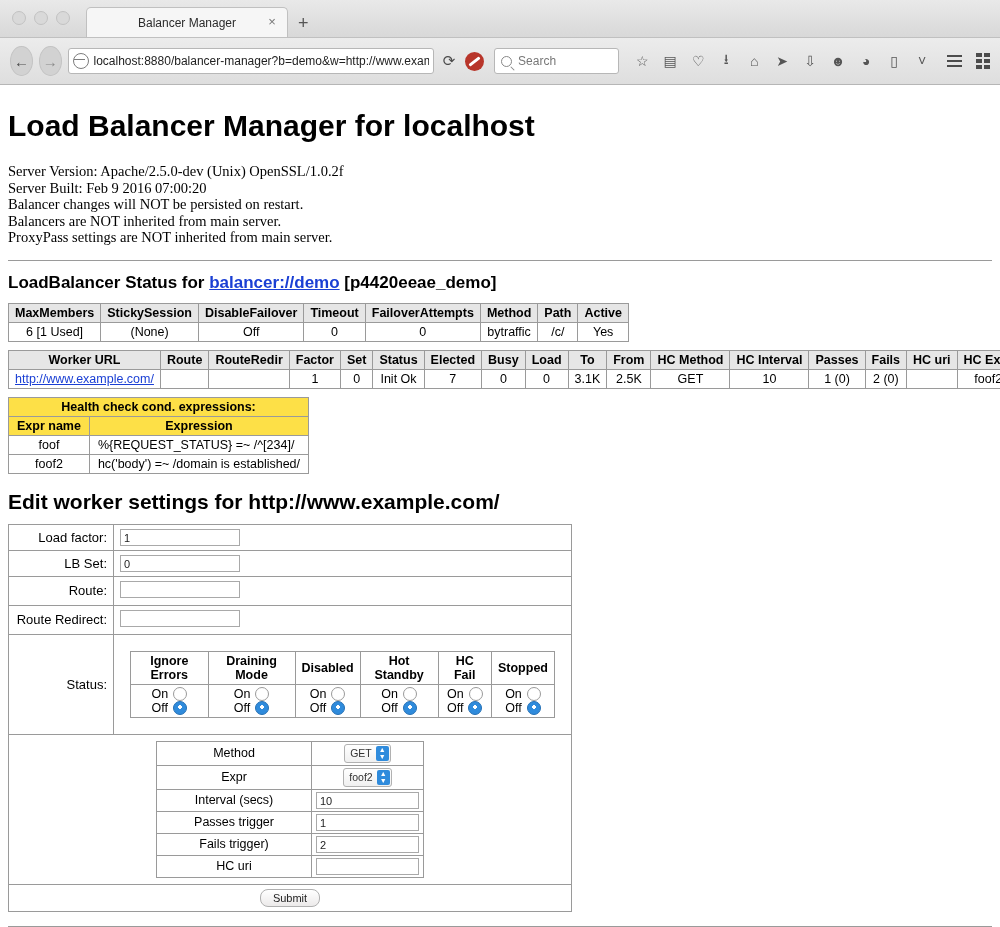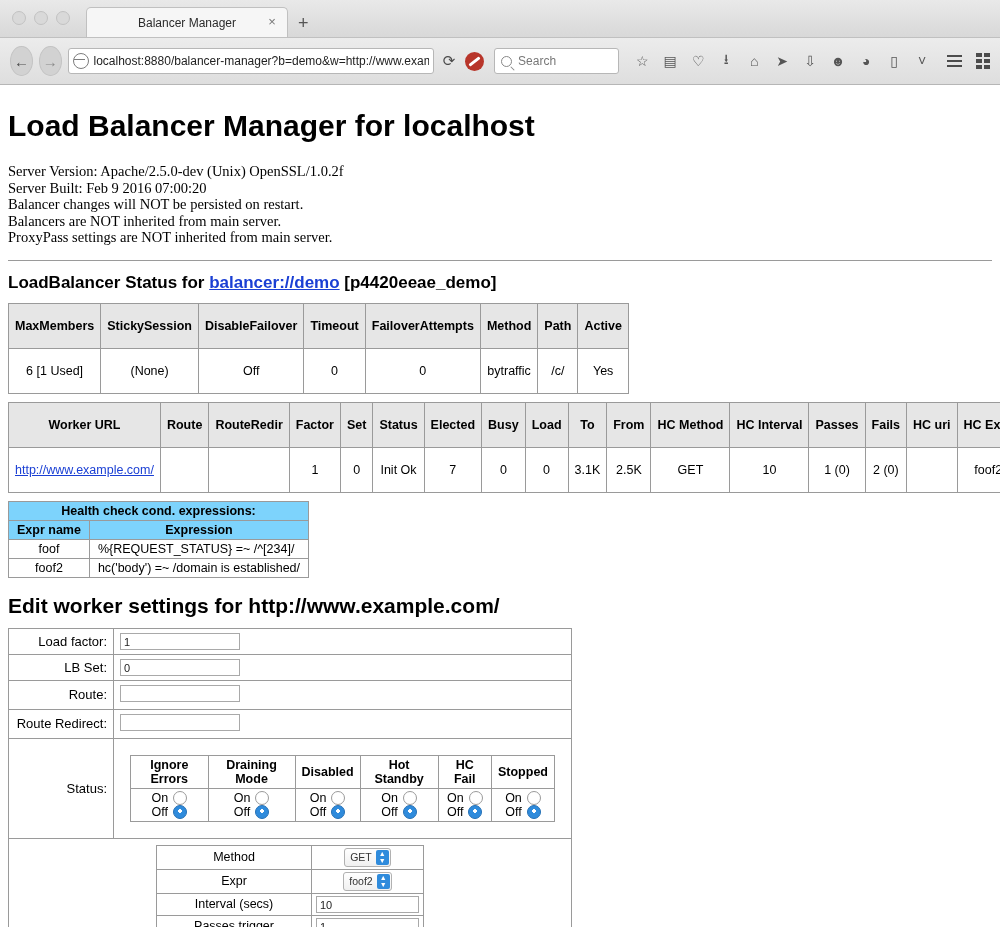--- a/index.html
+++ b/index.html
@@ -241,21 +241,21 @@
   }
 
   table.data {
     border-collapse: collapse;
     font-family: "Liberation Sans", sans-serif;
     font-size: 12.5px;
     margin-bottom: 8px;
   }
   table.data th, table.data td {
     border: 1px solid #9a9a9a;
-    padding: 15px 6px;
+    padding: 2px 6px;
     text-align: center;
     white-space: nowrap;
   }
   table.data th {
     background: #e6e6e6;
     font-weight: bold;
   }
   table.data td.link-cell { text-align: left; }
   table.data td.link-cell a { color: #1a3fd4; text-decoration: underline; }
 
@@ -263,21 +263,21 @@
     border-collapse: collapse;
     font-family: "Liberation Sans", sans-serif;
     font-size: 12.5px;
     margin-top: 4px;
   }
   table.hc th, table.hc td {
     border: 1px solid #9a9a9a;
     padding: 2px 8px;
     text-align: center;
   }
-  table.hc th { background: #7dd3fc; font-weight: bold; }
+  table.hc th { background: #fde047; font-weight: bold; }
   table.hc td.expr { text-align: left; font-family: "Liberation Sans", sans-serif; }
 
   
   table.form {
     border-collapse: collapse;
     font-family: "Liberation Sans", sans-serif;
     font-size: 13px;
     width: 564px;
   }
   table.form > tbody > tr > td {

